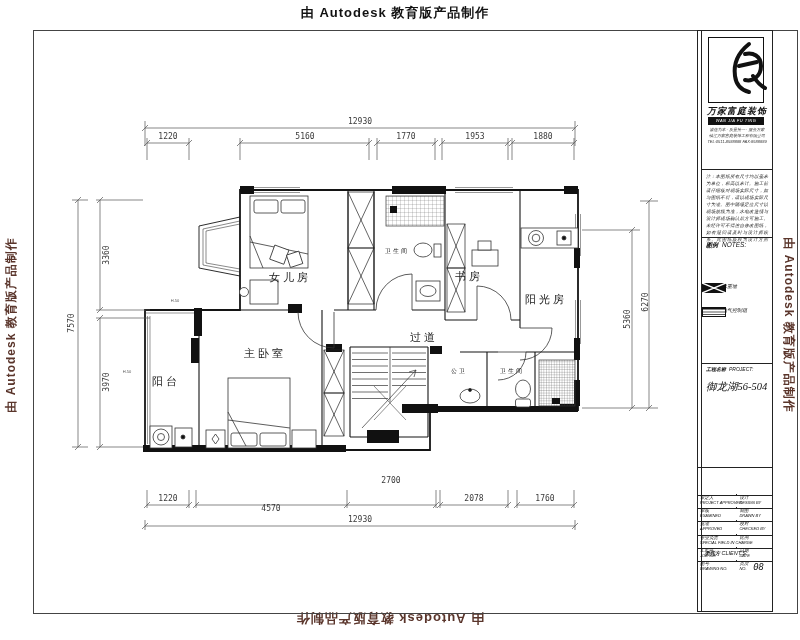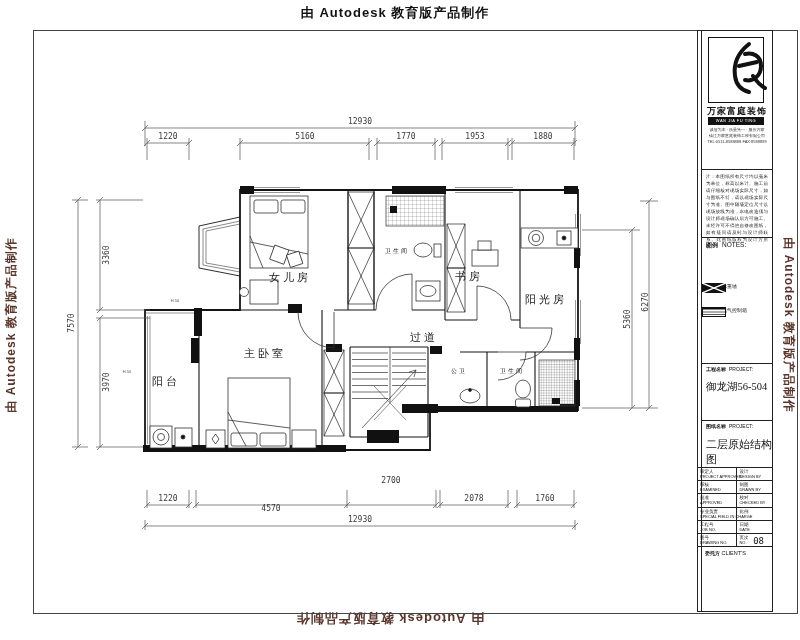--- a/index.html
+++ b/index.html
@@ -15,40 +15,40 @@
   
   .sheet{left:33px;top:30px;width:763px;height:582px;border:1px solid #444;}
   
   .dim{font-family:"DejaVu Sans Mono",monospace;font-size:8px;color:#3a3a3a;
        transform:translate(-50%,-50%);white-space:nowrap;}
   .dimv{font-family:"DejaVu Sans Mono",monospace;font-size:8px;color:#3a3a3a;
         transform:translate(-50%,-50%) rotate(-90deg);white-space:nowrap;}
   .room{font-size:11px;color:#1d1d1d;letter-spacing:3px;transform:translate(-50%,-50%);white-space:nowrap;}
   .note-sm{font-size:4px;color:#555;transform:translate(-50%,-50%);white-space:nowrap;}
   
-  .tb{left:697px;top:30px;width:76px;height:582px;border:1px solid #222;box-sizing:border-box;background:#fff;}
+  .tb{left:697px;top:30px;width:76px;height:582px;border:1px solid #222;box-sizing:border-box;background:#fff;font-style:italic;}
   .tb .vline{position:absolute;left:3px;top:0;bottom:0;width:0;border-left:1px solid #222;}
   .tb-sec{position:absolute;left:4px;right:0;box-sizing:border-box;}
   .logo-box{top:6px;height:64px;left:10px;right:8px;border:1.3px solid #111;position:absolute;}
   .co-name{top:74px;text-align:center;font-size:9px;font-weight:bold;letter-spacing:1px;color:#111;}
   .co-bar{top:86px;left:10px;right:8px;height:8px;background:#111;color:#fff;font-size:4px;
           text-align:center;line-height:8px;letter-spacing:.5px;position:absolute;}
   .co-line{text-align:center;font-size:4px;color:#333;line-height:6px;}
   .notes{top:138px;height:66px;border-top:1px solid #222;padding:3px 4px 0 4px;
          font-size:4.5px;line-height:7px;color:#222;text-align:justify;}
   .leg-head{top:206px;border-top:1px solid #222;padding:3px 0 0 4px;font-size:6.5px;color:#111;}
   .leg-head b{font-size:6px;margin-right:4px;}
   .leg-item{left:4px;height:12px;font-size:5px;color:#222;position:absolute;}
   .leg-sym{display:inline-block;vertical-align:middle;margin:0 8px 0 12px;}
   .proj{border-top:1px solid #222;padding:2px 0 0 4px;font-size:5px;color:#111;}
   .proj b{font-size:5px;margin-right:3px;}
   .proj-val{text-align:left;font-size:10.5px;color:#111;font-family:"Liberation Serif",serif;}
   .grid{top:436px;left:0px;right:0;position:absolute;display:grid;grid-template-columns:52% 48%;
         grid-auto-rows:13.2px;border-top:1px solid #222;font-size:4px;color:#111;}
-  .cell{border-bottom:1px solid #222;padding:1px 0 0 2px;overflow:visible;white-space:nowrap;position:relative;}
+  .cell{border-bottom:1px solid #222;padding:1px 0 0 2px;overflow:visible;white-space:nowrap;position:relative;margin-top:26px;}
   .cell.r{border-left:1px solid #222;}
   .cell .cn{display:block;font-size:4.5px;line-height:5px;}
   .cell .en{display:block;font-size:4px;line-height:5px;letter-spacing:0;}
   .cell .big{position:absolute;right:8px;top:2px;font-size:9px;font-family:"DejaVu Sans Mono",monospace;}
   .client{top:515.5px;height:14px;padding:3px 0 0 3px;font-size:5.5px;color:#111;}
   svg{position:absolute;left:0;top:0;}
 </style>
 </head>
 <body>
 
@@ -303,24 +303,20 @@
           <rect x="0" y="0" width="24" height="2.5" fill="#111"></rect>
           <path d="M0 5 H24 M0 7.5 H24" stroke="#111" stroke-width="0.7"></path>
         </svg>
     </span><span>电气控制箱</span>
   </div>
 
   <div class="tb-sec proj" style="top:332px">
     <b>工程名称</b><span>PROJECT:</span>
     <div class="proj-val" style="margin-top:8px">御龙湖56-504</div>
   </div>
-  <div class="tb-sec proj" style="top:389px">
-    <b>图纸名称</b><span>PROJECT:</span>
-    <div class="proj-val" style="margin-top:8px;font-size:11px">二层原始结构图</div>
-  </div>
 
   <div class="grid">
     <div class="cell">
         <span class="cn">审定人</span>
         <span class="en">PROJECT APPROVER</span>
       </div>
     <div class="cell r">
         <span class="cn">设计</span>
         <span class="en">DESIGN BY</span>
       </div>

